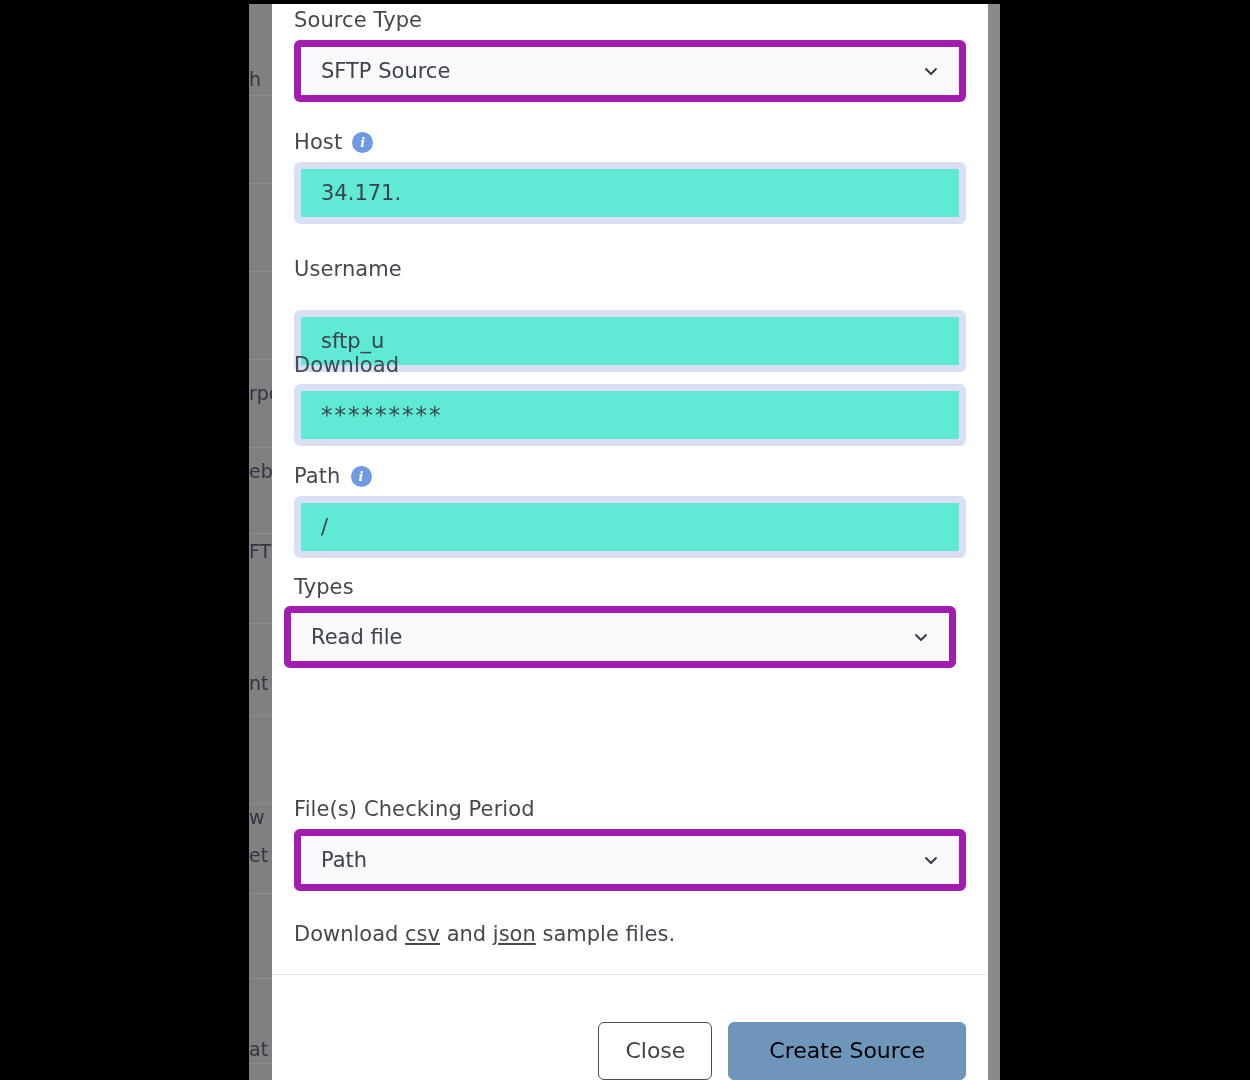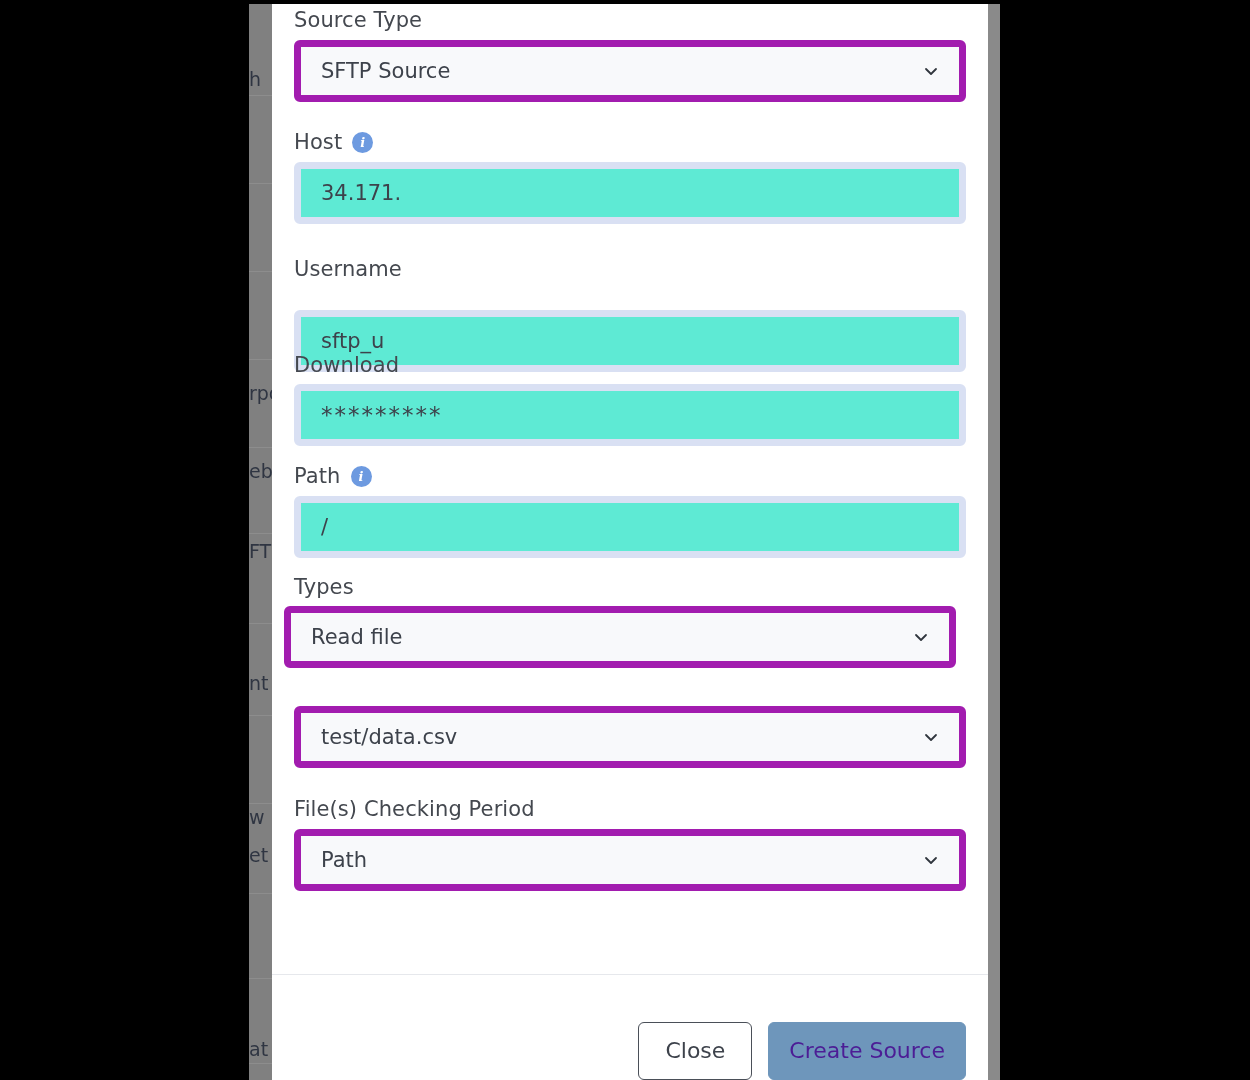--- a/index.html
+++ b/index.html
@@ -174,23 +174,23 @@
     padding: 0 26px;
     line-height: 1;
   }
   .btn-secondary {
     background: #ffffff;
     color: #3d424b;
     border: 1px solid #4a4f58;
   }
   .btn-primary {
     background: #6e96bb;
-    color: #4c1d95;
+    color: #000000;
     border: 1px solid #6e96bb;
-    padding: 0 20px;
+    padding: 0 40px;
   }
 
   
   .bg-scrollbar {
     position: absolute;
     right: 0;
     top: 0;
     width: 12px;
     height: 1076px;
     background: #8a8a8a;
@@ -279,39 +279,32 @@
           <span class="info-icon">i</span>
         </div>
         <div class="control select" style="position: absolute; left: 12px; top: 602px;">
           <span>Read file</span>
           <span class="chevron">
             <svg viewBox="0 0 16 16" width="16" height="16" fill="none" stroke="currentColor" stroke-width="1.8" stroke-linecap="round" stroke-linejoin="round">
               <polyline points="3,6 8,11 13,6"></polyline>
             </svg>
           </span>
         </div>
-        <div class="control select" style="position: absolute; left: 22px; top: 702px;">
-          <span>test/data.csv</span>
-          <span class="chevron">
-            <svg viewBox="0 0 16 16" width="16" height="16" fill="none" stroke="currentColor" stroke-width="1.8" stroke-linecap="round" stroke-linejoin="round">
-              <polyline points="3,6 8,11 13,6"></polyline>
-            </svg>
-          </span>
-        </div>
         <div class="field-label" style="position: absolute; left: 22px; top: 795px;">
           <span>File(s) Checking Period</span>
         </div>
         <div class="control select" style="position: absolute; left: 22px; top: 825px;">
           <span>Path</span>
           <span class="chevron">
             <svg viewBox="0 0 16 16" width="16" height="16" fill="none" stroke="currentColor" stroke-width="1.8" stroke-linecap="round" stroke-linejoin="round">
               <polyline points="3,6 8,11 13,6"></polyline>
             </svg>
           </span>
         </div>
+        <div class="helper-text" style="position: absolute; left: 22px; top: 920px;"><span>Download </span><a href="#">csv</a><span> and </span><a href="#">json</a><span> sample files.</span></div>
       </div>
 
     <div class="modal-footer">
       <button class="btn btn-secondary">Close</button>
       <button class="btn btn-primary">Create Source</button>
     </div>
 
   </div>
 </div>
 

